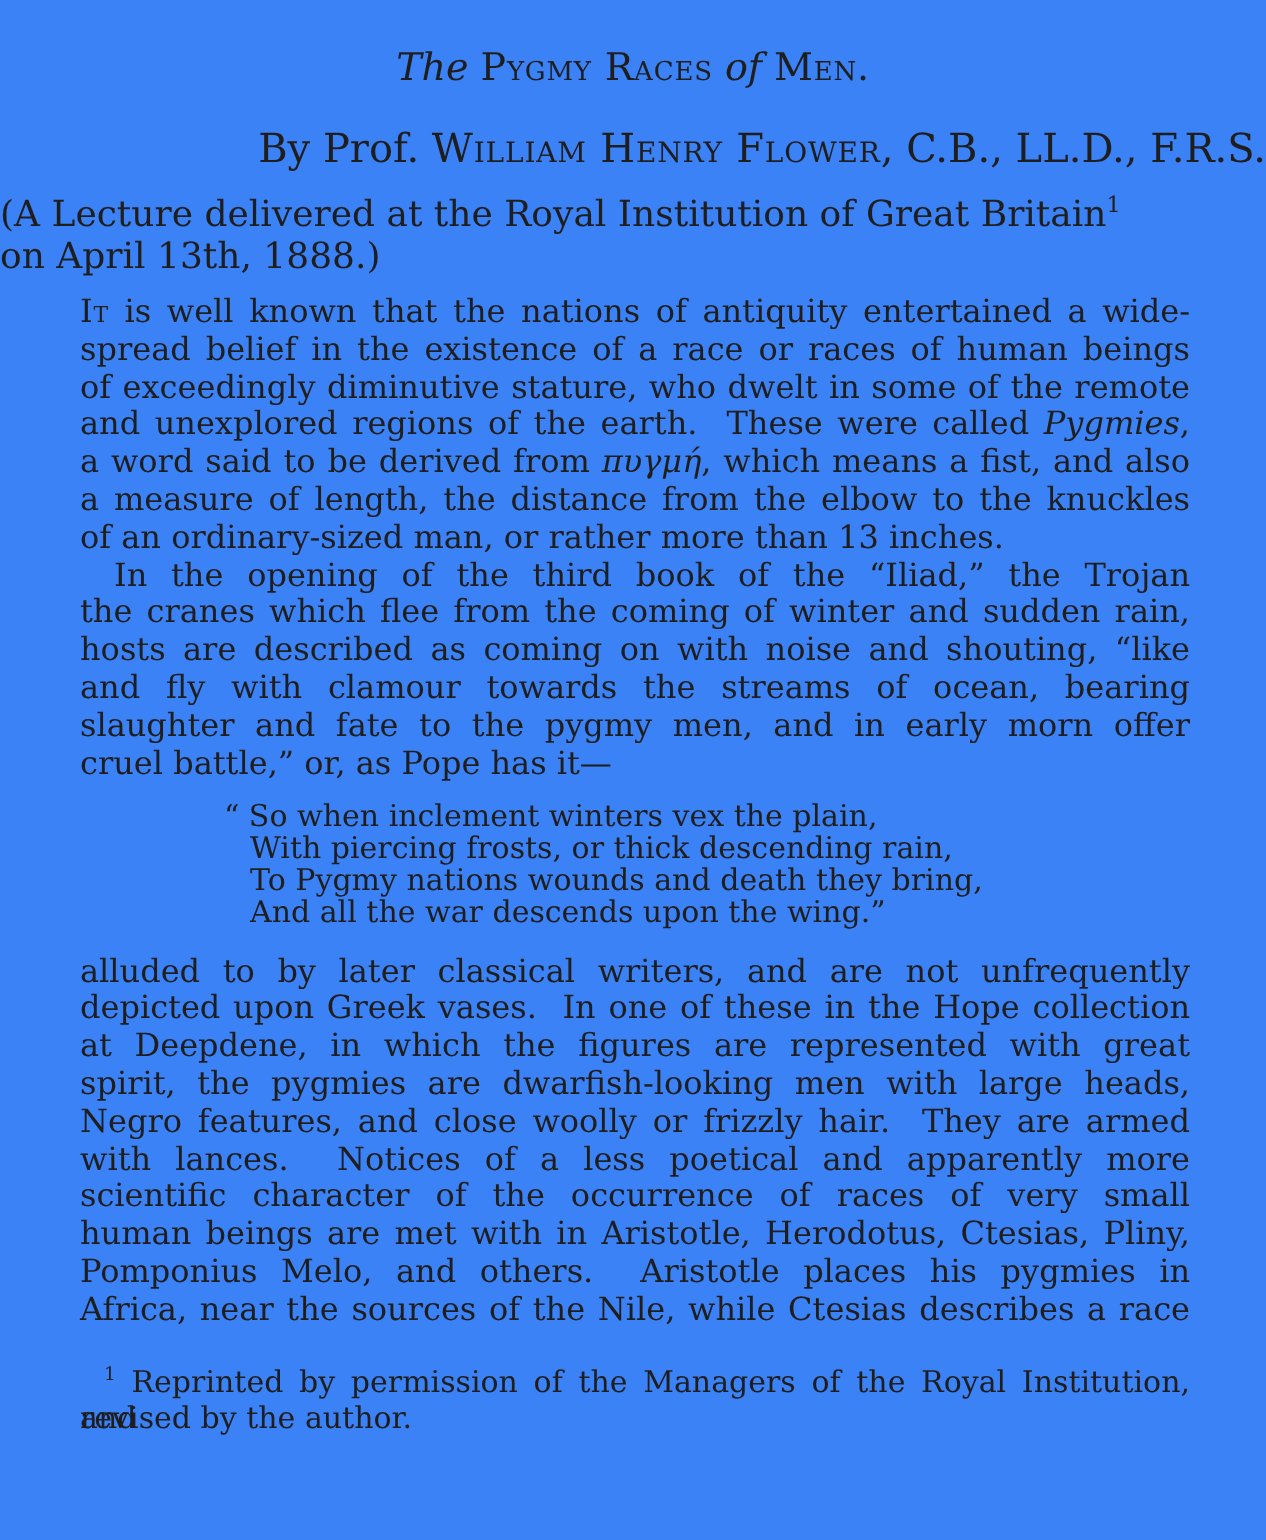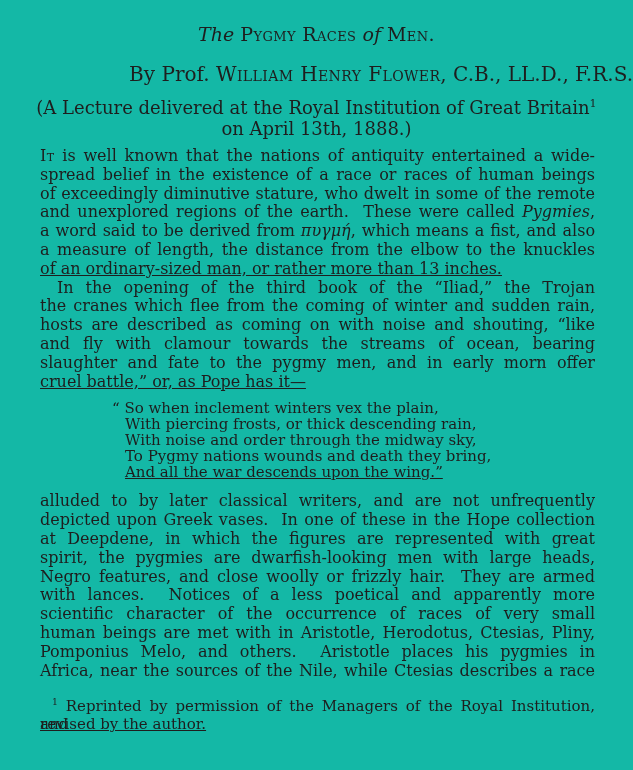--- a/index.html
+++ b/index.html
@@ -4,21 +4,21 @@
 <style>
   html, body {
     margin: 0;
     padding: 0;
     background: #ffffff;
   }
   .page {
     position: relative;
     width: 633px;
     height: 770px;
-    background: #14b8a6;
+    background: #3b82f6;
     color: #1e1e1e;
     font-family: "DejaVu Serif", "Liberation Serif", serif;
     overflow: hidden;
     box-sizing: border-box;
   }
   .sc { font-variant: small-caps; letter-spacing: 0.4px; }
 
   .title {
     margin-top: 22px;
     text-align: center;
@@ -26,21 +26,21 @@
     line-height: 24px;
   }
   .byline {
     margin-top: 16px;
     text-align: right;
     font-size: 20px;
     line-height: 25px;
   }
   .lecture {
     margin-top: 10px;
-    text-align: center;
+    text-align: left;
     font-size: 18px;
     line-height: 21px;
   }
   sup {
     font-size: 0.62em;
     vertical-align: super;
     line-height: 0;
   }
 
   .body-text {
@@ -49,21 +49,21 @@
     font-size: 16px;
     line-height: 18.8px;
   }
   .line {
     text-align: justify;
     text-align-last: justify;
     white-space: normal;
     height: 18.8px;
     overflow: visible;
   }
-  .line.last { text-align-last: left; text-decoration: underline; }
+  .line.last { text-align-last: left; }
   .line.indent { text-indent: 17px; }
 
   .poem {
     margin: 10px 0 12px 85px;
     font-size: 15px;
     line-height: 15.8px;
   }
   .poem .line {
     text-align: left;
     text-align-last: left;
@@ -110,21 +110,20 @@
         <div class="line indent">In the opening of the third book of the “Iliad,” the Trojan</div>
         <div class="line">the cranes which flee from the coming of winter and sudden rain,</div>
         <div class="line">hosts are described as coming on with noise and shouting, “like</div>
         <div class="line">and fly with clamour towards the streams of ocean, bearing</div>
         <div class="line">slaughter and fate to the pygmy men, and in early morn offer</div>
         <div class="line last">cruel battle,” or, as Pope has it—</div>
       </div>
     <div class="poem">
         <div class="line">“ So when inclement winters vex the plain,</div>
         <div class="line">With piercing frosts, or thick descending rain,</div>
-        <div class="line">With noise and order through the midway sky,</div>
         <div class="line">To Pygmy nations wounds and death they bring,</div>
         <div class="line last">And all the war descends upon the wing.”</div>
       </div>
     <div>
         <div class="line">alluded to by later classical writers, and are not unfrequently</div>
         <div class="line">depicted upon Greek vases.&nbsp; In one of these in the Hope collection</div>
         <div class="line">at Deepdene, in which the figures are represented with great</div>
         <div class="line">spirit, the pygmies are dwarfish-looking men with large heads,</div>
         <div class="line">Negro features, and close woolly or frizzly hair.&nbsp; They are armed</div>
         <div class="line">with lances.&nbsp; Notices of a less poetical and apparently more</div>

